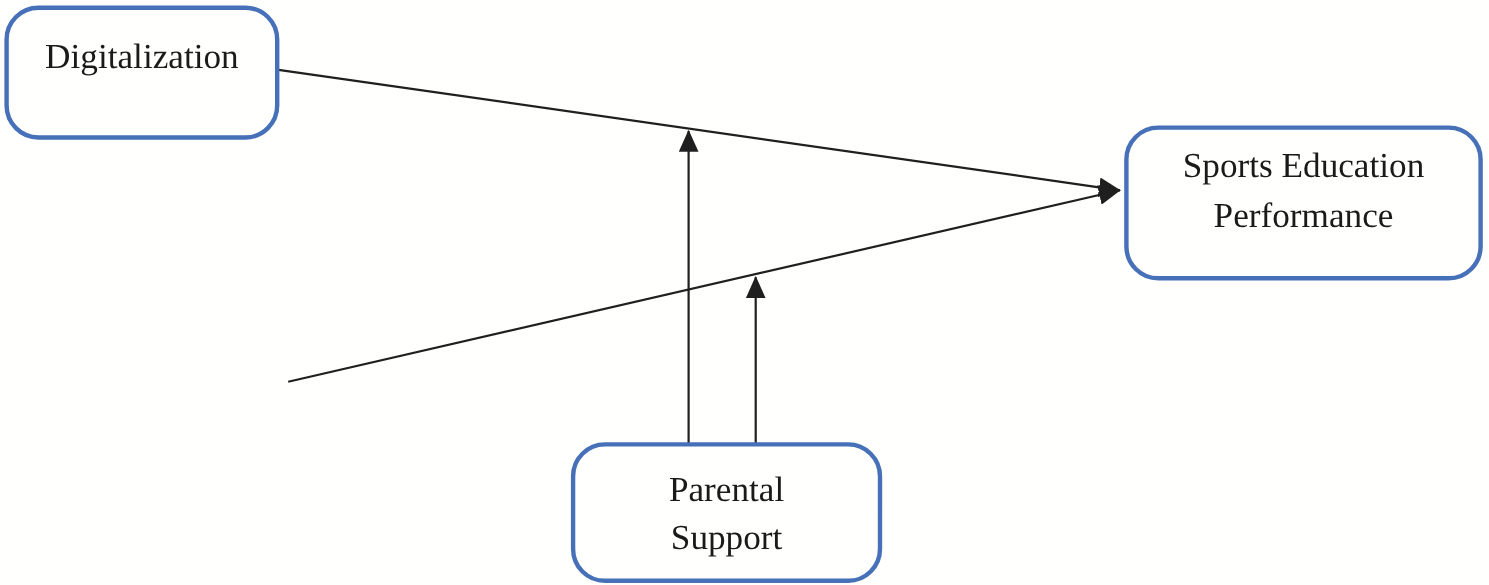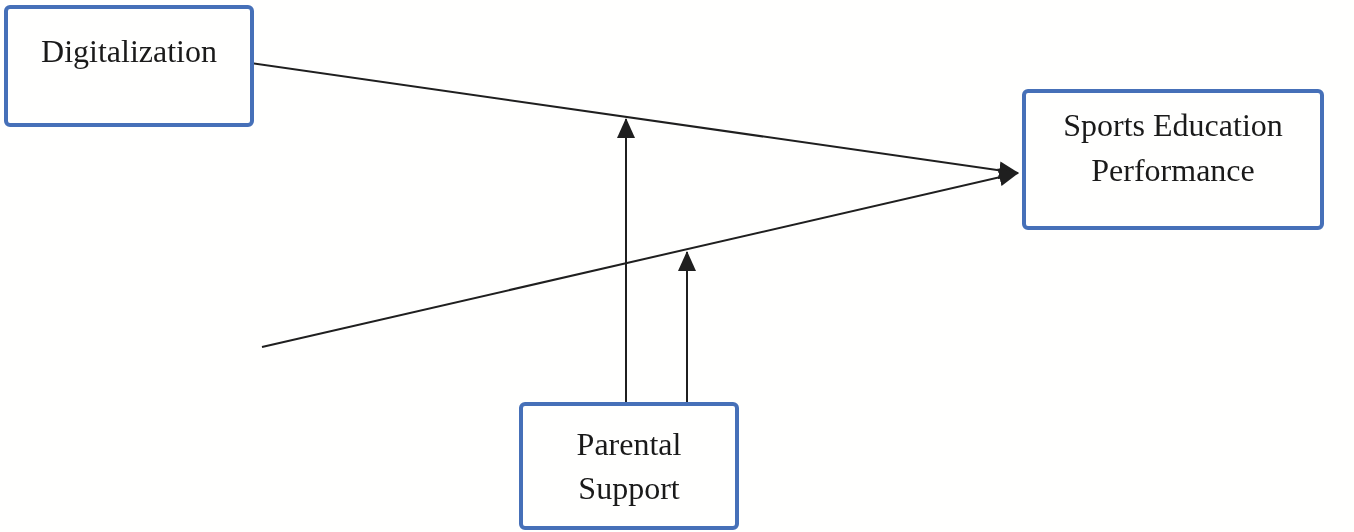--- a/index.html
+++ b/index.html
@@ -20,46 +20,46 @@
     left: 0;
     top: 0;
     width: 1354px;
     height: 532px;
     z-index: 1;
   }
   .node {
     position: absolute;
     box-sizing: border-box;
     border: 4px solid #4670B8;
-    border-radius: 6px;
+    border-radius: 31px;
     background: #fffffe;
     color: #1a1a1a;
     font-size: 32px;
     line-height: 1.38;
     text-align: center;
     white-space: pre-line;
     display: flex;
     align-items: center;
     justify-content: center;
     z-index: 2;
   }
   .node-digitalization {
     left: 4px; top: 5px; width: 250px; height: 122px;
     align-items: flex-start;
     padding-top: 20px;
   }
   .node-digital-competence {
     left: 10px; top: 281px; width: 256px; height: 128px;
   }
   .node-sports-education-performance {
-    left: 1022px; top: 89px; width: 302px; height: 141px;
+    left: 1022px; top: 114px; width: 326px; height: 141px;
     padding-bottom: 24px;
   }
   .node-parental-support {
-    left: 519px; top: 402px; width: 220px; height: 128px; justify-content: center;
+    left: 519px; top: 402px; width: 283px; height: 128px; justify-content: center;
   }
 </style>
 </head>
 <body>
 
 <div class="canvas">
 
   <svg class="edges" viewBox="0 0 1354 532" xmlns="http://www.w3.org/2000/svg">
     <defs>
       <marker id="arrowhead" markerWidth="10" markerHeight="9" refX="9.5" refY="4.5" orient="auto">

